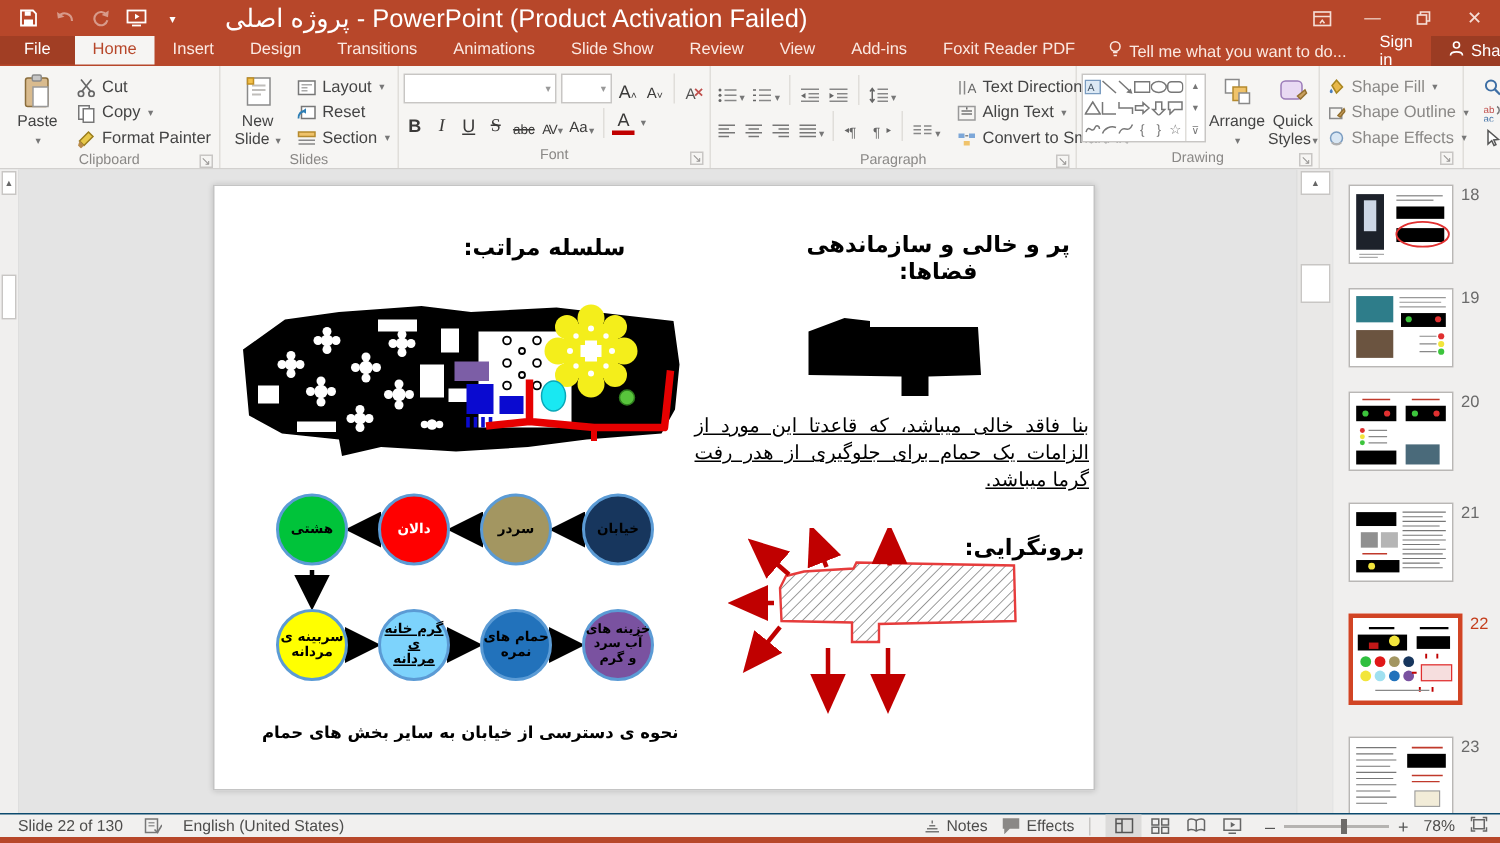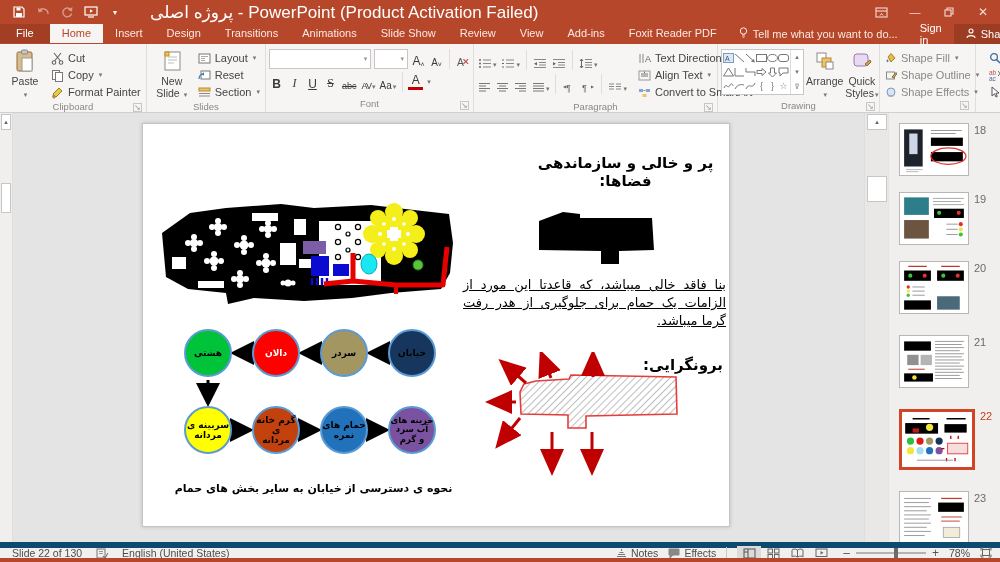--- a/index.html
+++ b/index.html
@@ -75,35 +75,35 @@
   .blob-svg { position:absolute; left:380px; top:82px; width:152px; height:66px; }
   .hatch-svg { position:absolute; left:333px; top:228px; width:210px; height:148px; }
   .flow { position:absolute; left:25px; top:190px; width:330px; height:160px; }
   .flow svg.arrows { position:absolute; left:0; top:0; width:330px; height:160px; }
   .circle { position:absolute; width:48px; height:48px; border-radius:50%; border:2px solid #5b9bd5; display:flex; flex-direction:column; align-items:center; justify-content:center; font-size:9px; font-weight:bold; line-height:1.12; text-align:center; direction:rtl; }
   .c-street { background:#17365d; color:#000; }
   .c-sardar { background:#a39661; color:#000; }
   .c-dalan  { background:#ff0000; color:#fff; }
   .c-hashti { background:#00c33a; color:#000; }
   .c-sarbineh { background:#ffff00; color:#000; }
-  .c-garm { background:#c2410c; color:#000; }
+  .c-garm { background:#7dd3fc; color:#000;text-decoration:underline; }
   .c-hammam { background:#2272bb; color:#000; }
   .c-khazineh { background:#7a52a0; color:#000; }
 
   
   .thumbpanel { position:absolute; left:889px; top:0; width:111px; height:430px; background:#f0efee; overflow:hidden; }
   .titem { position:absolute; left:10px; display:flex; align-items:flex-start; gap:5px; }
   .tcard { width:70px; height:53px; background:#fff; border:1px solid #b9b7b5; position:relative; }
   .titem.sel .tcard { border:3px solid #d14424; width:76px; height:61px; }
   .tnum { font-size:11px; color:#6a6a6a; padding-top:1px; }
   .titem.sel .tnum { color:#c43e1c; }
   .tcard svg { position:absolute; left:0; top:0; width:100%; height:100%; }
 
   
-  .statusbar { position:absolute; left:0; top:542px; width:1000px; height:16px; background:#f1f0ef; border-top:6px solid #0c4a6e; display:flex; align-items:center; font-size:10.5px; color:#4e4d4c; }
+  .statusbar { position:absolute; left:0; top:542px; width:1000px; height:16px; background:#f1f0ef; border-top:1px solid #0c4a6e; display:flex; align-items:center; font-size:10.5px; color:#4e4d4c; }
   .sb-left { display:flex; align-items:center; gap:14px; padding-left:12px; }
   .sb-right { margin-left:auto; display:flex; align-items:center; gap:10px; padding-right:8px; }
   .sb-item { display:flex; align-items:center; gap:4px; }
   .viewbtns { display:flex; align-items:center; }
   .viewbtn { width:24px; height:15px; display:flex; align-items:center; justify-content:center; }
   .viewbtn.on { background:#dcdbda; }
   .zoomslider { display:flex; align-items:center; gap:6px; }
   .ztrack { width:70px; height:2px; background:#b5b3b1; position:relative; }
   .zthumb { position:absolute; top:-4px; left:38px; width:4px; height:10px; background:#6d6b69; }
   .redstrip { position:absolute; left:0; top:558px; width:1000px; height:4px; background:#b7472a; }
@@ -621,20 +621,21 @@
 
 <div class="workspace">
 
   <div class="vscroll left">
     <div class="arrowbox">▴</div>
     <div class="thumb" style="top:70px"></div>
   </div>
 
   <div class="canvas">
 
+    <div class="sl-h h-left fa">سلسله مراتب:</div>
     <div class="sl-h h-right fa">پر و خالی و سازماندهی فضاها:</div>
 
     <svg class="plan-svg" viewBox="0 0 300 105">
       <path d="M6 32 L34 12 L70 7 L125 3 L158 7 L215 4 L258 9 L293 13 L297 42 L294 72 L285 88 L235 92 L196 97 L148 100 L98 97 L72 103 L70 92 L32 88 L10 76 Z" fill="#000"></path>
       <g fill="#fff">
         <g>
             <circle cx="38" cy="42" r="4"></circle>
             <circle cx="32" cy="42" r="3"></circle>
             <circle cx="44" cy="42" r="3"></circle>
             <circle cx="38" cy="36" r="3"></circle>

